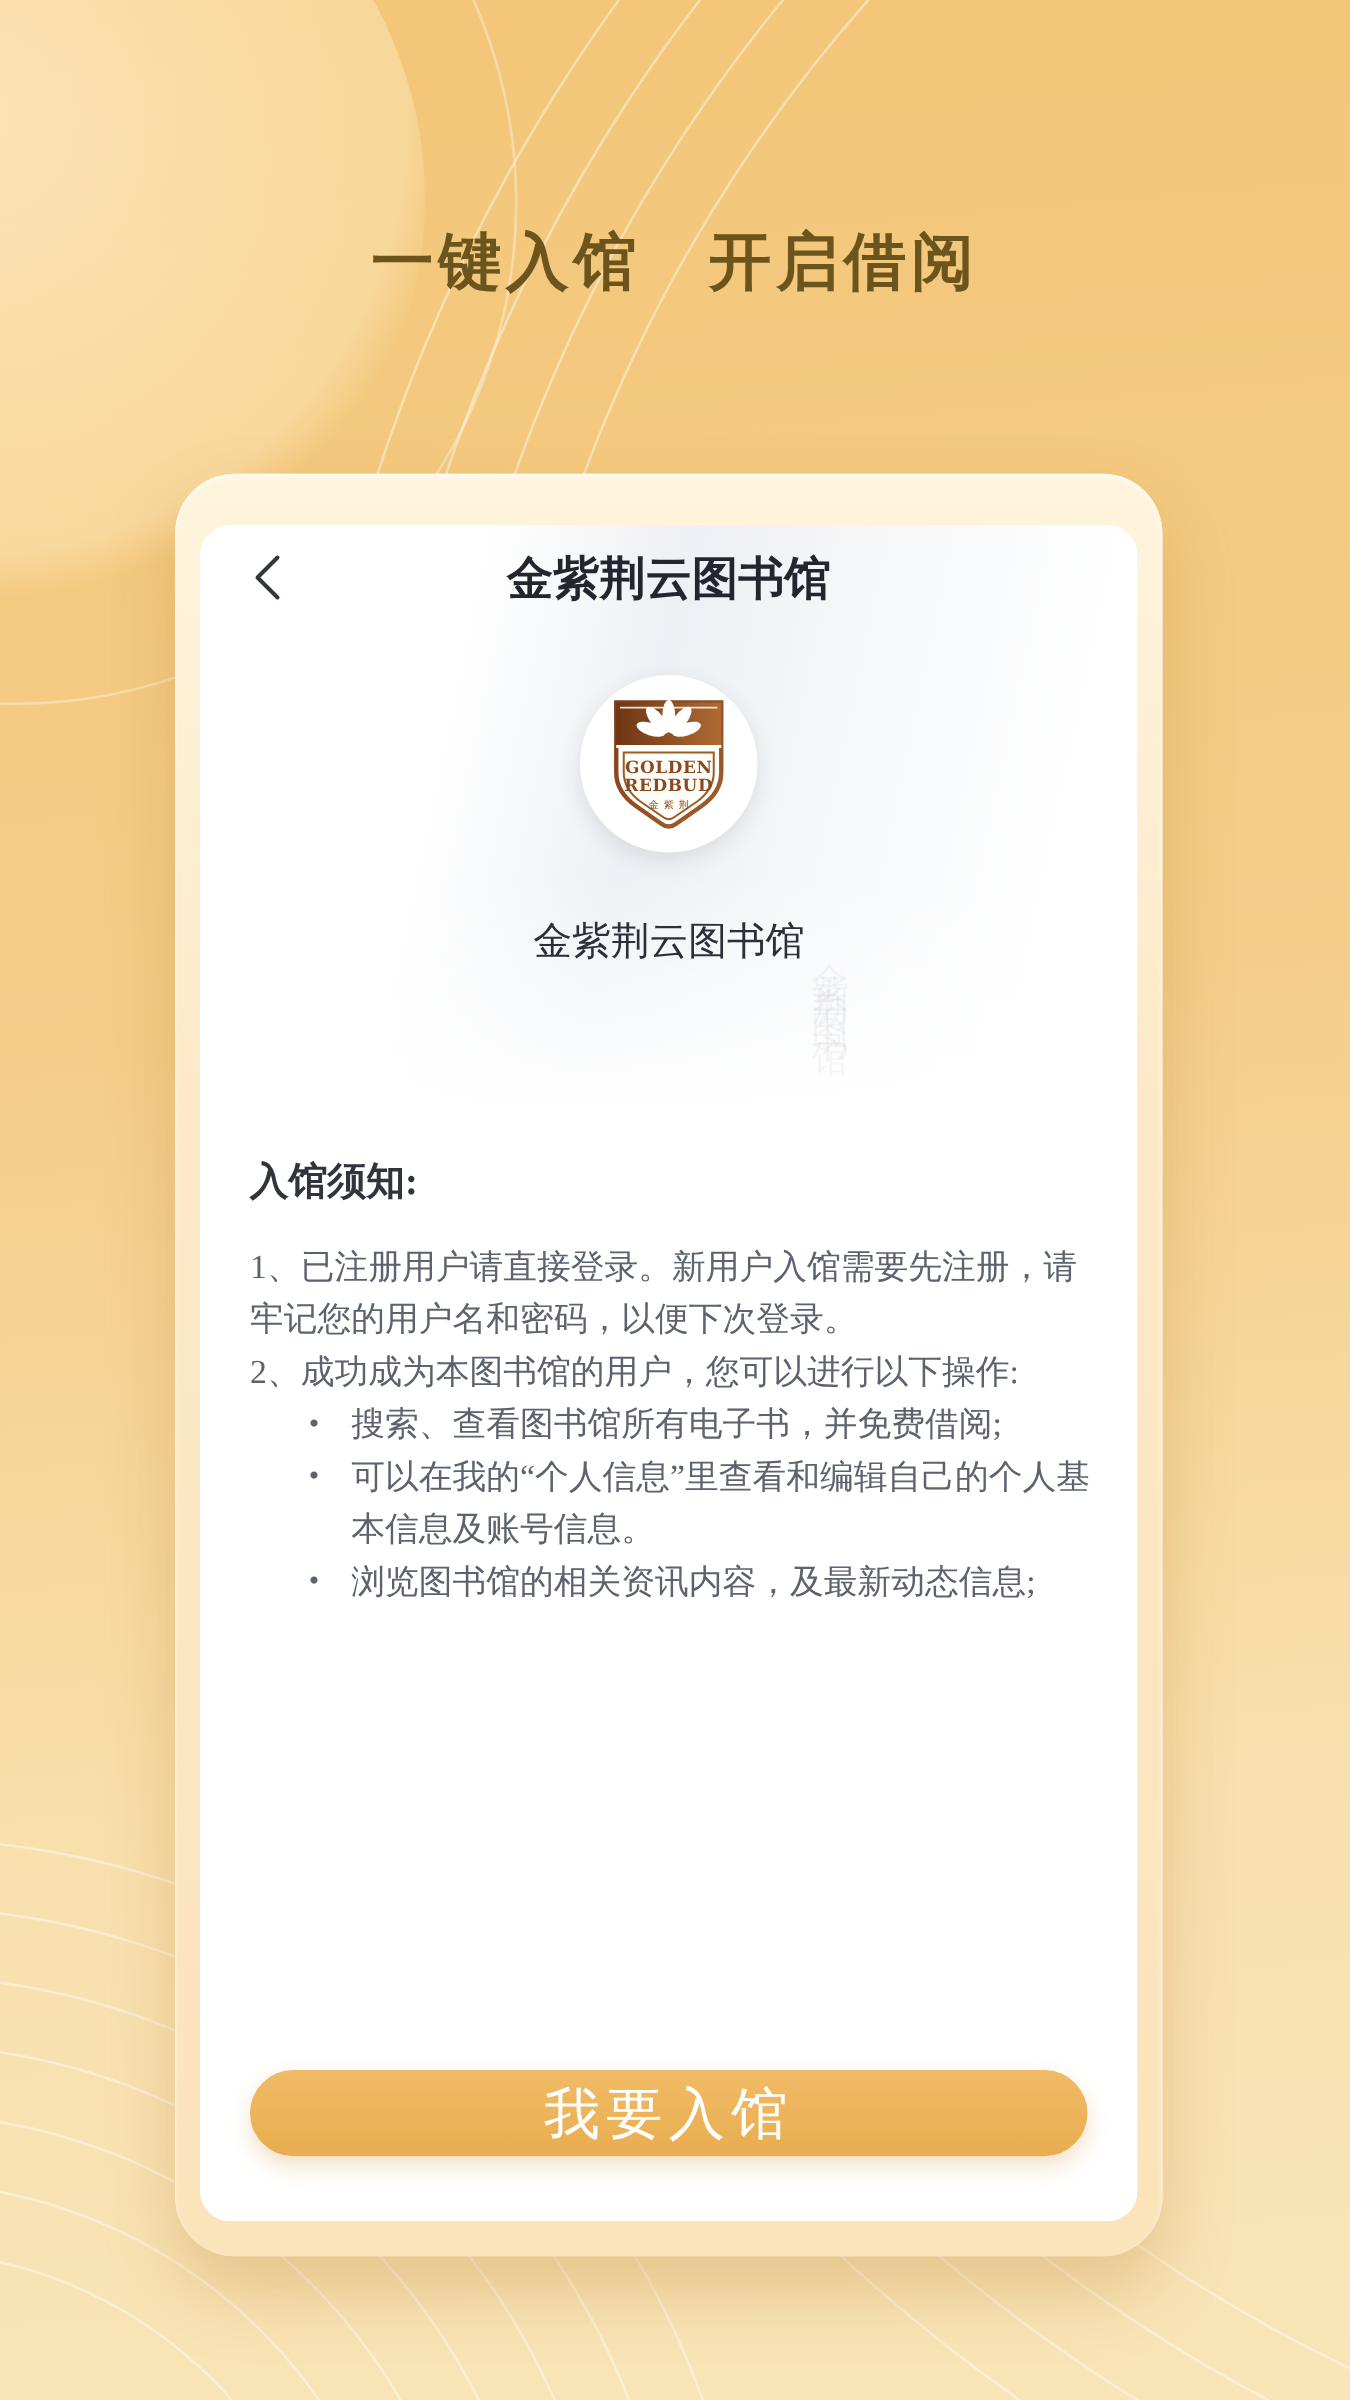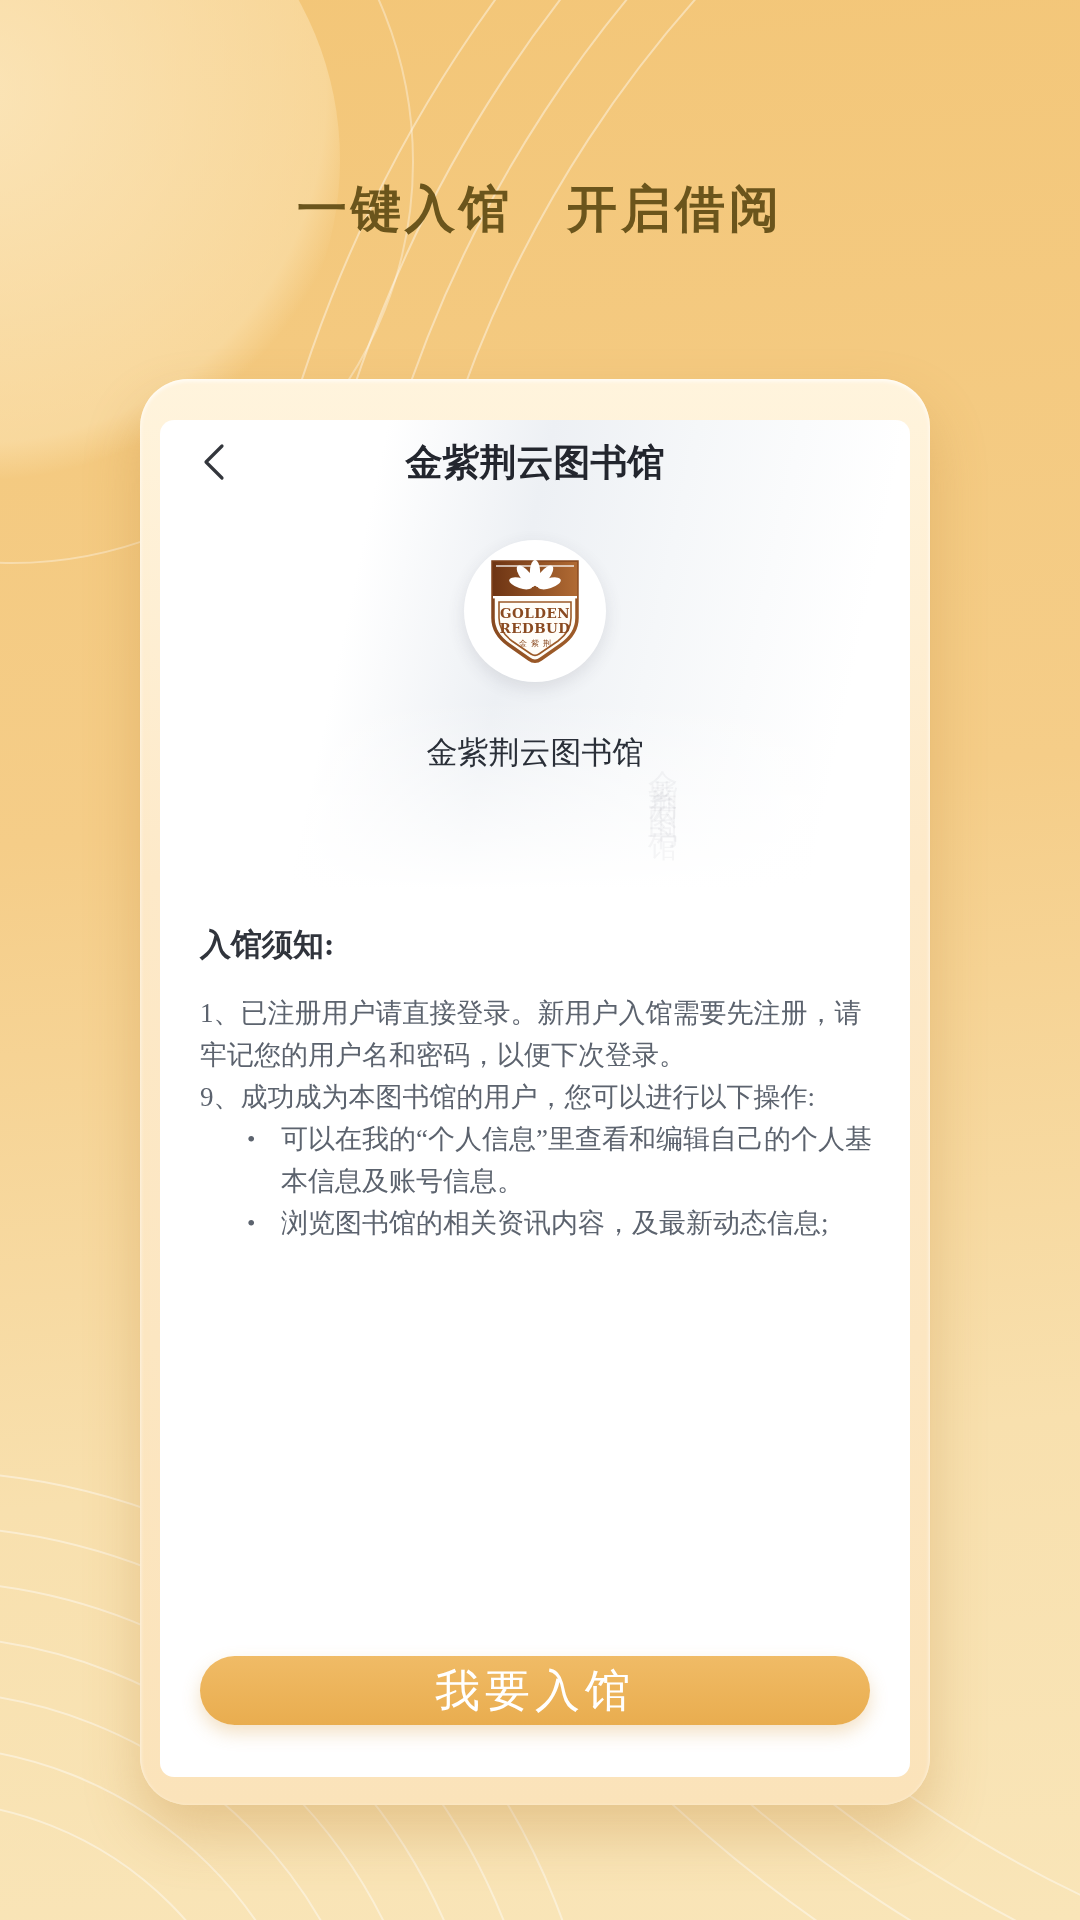--- a/index.html
+++ b/index.html
@@ -44,21 +44,21 @@
   }
   
   .card-frame{
     position:absolute;left:140px;top:379px;width:790px;height:1426px;
     border-radius:48px;
     background:linear-gradient(180deg,#fff4dd 0%,#fde9c8 35%,#fbe3ba 100%);
     box-shadow:0 28px 55px rgba(185,125,45,0.30), inset 0 2px 4px rgba(255,255,255,0.85);
   }
   .card-inner{
     position:absolute;left:20px;top:41px;width:750px;height:1357px;
-    border-radius:14px;overflow:hidden;
+    border-radius:24px;overflow:hidden;
     background:
       linear-gradient(180deg, rgba(255,255,255,0) 0px, rgba(255,255,255,0) 280px, #ffffff 470px),
       linear-gradient(102deg,#ffffff 22%,#edf0f4 38%,#f5f7f9 52%,#ffffff 72%);
   }
   .card-header{position:relative;height:72px;margin-top:12px;}
   .back-btn{
     position:absolute;left:32px;top:8px;width:44px;height:44px;
     display:flex;align-items:center;justify-content:center;cursor:pointer;
   }
   .card-title{
@@ -172,22 +172,23 @@
         </svg>
       </div>
 
       <div class="library-name">金紫荆云图书馆</div>
 
       <div class="watermark">金紫荆云图书馆</div>
 
       <div class="notice">
         <p class="notice-heading">入馆须知:</p>
         <p class="notice-text">1、已注册用户请直接登录。新用户入馆需要先注册，请牢记您的用户名和密码，以便下次登录。</p>
-        <p class="notice-text">9、成功成为本图书馆的用户，您可以进行以下操作:</p>
+        <p class="notice-text">2、成功成为本图书馆的用户，您可以进行以下操作:</p>
         <ul class="notice-bullets">
+          <li>搜索、查看图书馆所有电子书，并免费借阅;</li>
           <li>可以在我的“个人信息”里查看和编辑自己的个人基本信息及账号信息。</li>
           <li>浏览图书馆的相关资讯内容，及最新动态信息;</li>
         </ul>
       </div>
 
       <button class="enter-btn">我要入馆</button>
 
     </div>
   </div>
 

